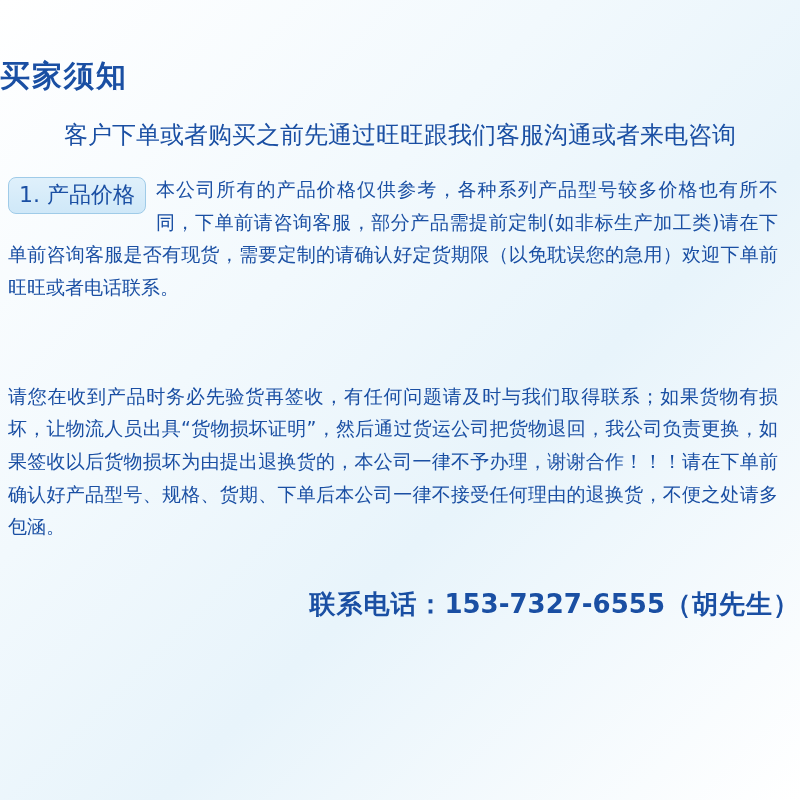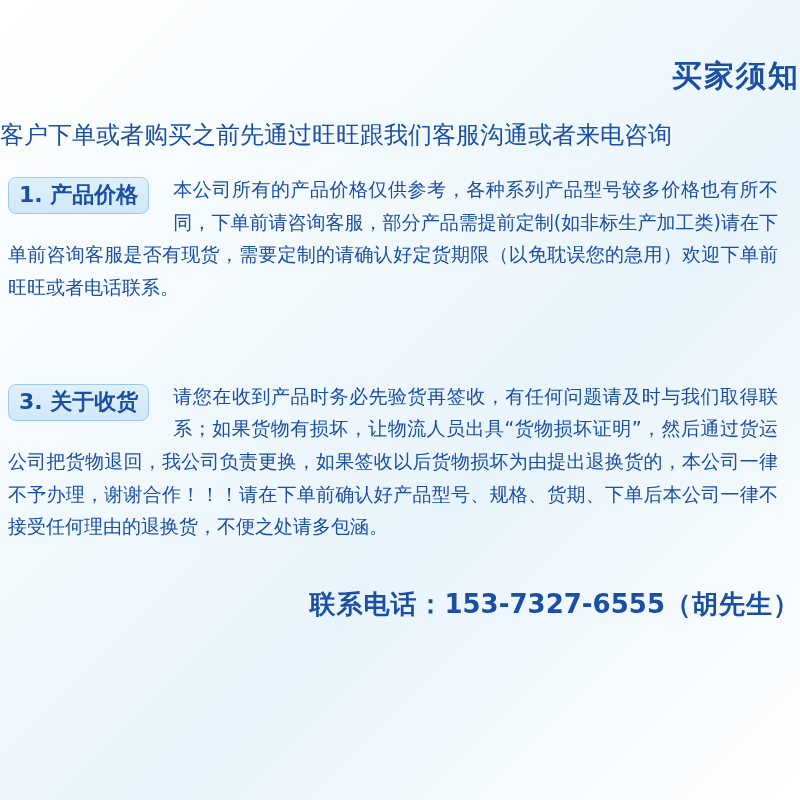--- a/index.html
+++ b/index.html
@@ -15,52 +15,52 @@
     overflow: hidden;
     position: relative;
   }
   .page {
     position: relative;
     width: 800px;
     height: 800px;
     box-sizing: border-box;
   }
   .title {
-    text-align: right;
+    text-align: left;
     font-size: 30px;
     font-weight: bold;
     color: #1a4fa3;
     letter-spacing: 2px;
     padding-top: 56px;
   }
   .subtitle {
-    text-align: left;
+    text-align: center;
     font-size: 24px;
     color: #1a4fa3;
     margin-top: 22px;
     letter-spacing: 0px;
     white-space: nowrap;
   }
   .section {
     position: relative;
     margin-top: 14px;
     padding-left: 8px;
   }
   .label {
     display: inline-block;
     background: linear-gradient(180deg, #dff0fb 0%, #cfe8f8 100%);
     border: 1px solid #9fcbe8;
     border-radius: 8px;
     color: #1a4fa3;
     font-size: 22px;
-    font-weight: bold;
+    font-weight: normal;
     padding: 6px 10px 7px 10px;
     line-height: 1;
     float: left;
-    margin-right: 24px;
+    margin-right: 10px;
     margin-top: 4px;
   }
   .body-text {
     font-size: 19px;
     line-height: 1.72;
     color: #1a4fa3;
     text-align: justify;
     padding-right: 22px;
   }
   .sec1 { margin-top: 22px; }
@@ -88,21 +88,20 @@
   <div class="subtitle">客户下单或者购买之前先通过旺旺跟我们客服沟通或者来电咨询</div>
 
   <div class="section sec1">
     <span class="label">1. 产品价格</span>
     <div class="body-text">本公司所有的产品价格仅供参考，各种系列产品型号较多价格也有所不同，下单前请咨询客服，部分产品需提前定制(如非标生产加工类)请在下单前咨询客服是否有现货，需要定制的请确认好定货期限（以免耽误您的急用）欢迎下单前旺旺或者电话联系。</div>
     <div class="clear"></div>
   </div>
 
 
   <div class="section sec3">
-    <span class="label">3. 关于收货</span>
     <div class="body-text">请您在收到产品时务必先验货再签收，有任何问题请及时与我们取得联系；如果货物有损坏，让物流人员出具“货物损坏证明”，然后通过货运公司把货物退回，我公司负责更换，如果签收以后货物损坏为由提出退换货的，本公司一律不予办理，谢谢合作！！！请在下单前确认好产品型号、规格、货期、下单后本公司一律不接受任何理由的退换货，不便之处请多包涵。</div>
     <div class="clear"></div>
   </div>
 
   <div class="phone">
     <span>联系电话：</span><span class="num">153-7327-6555</span><span>（胡先生）</span>
   </div>
 
 </div>
 

